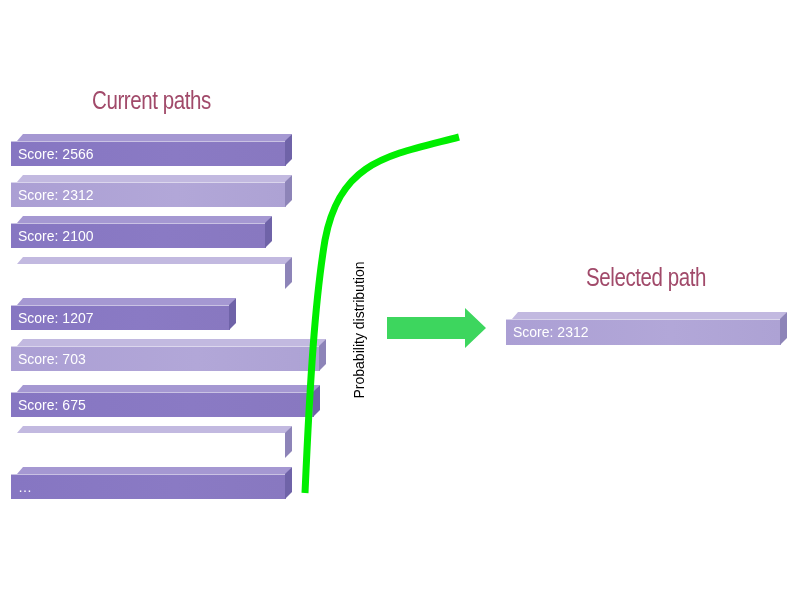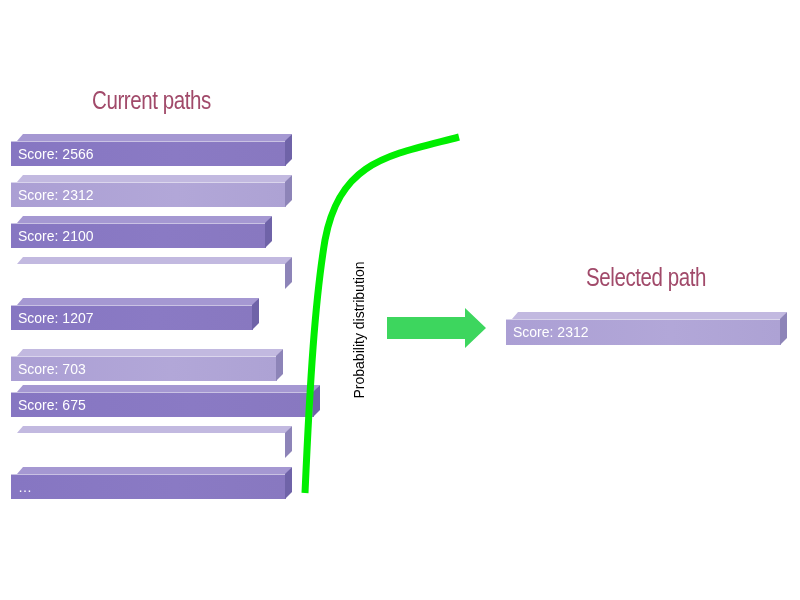--- a/index.html
+++ b/index.html
@@ -64,26 +64,26 @@
     </div>
   <div class="bar dark" style="left: 11px; top: 216px; width: 261px;">
       <div class="top"></div>
       <div class="front">Score: 2100</div>
       <div class="side"></div>
     </div>
   <div class="bar light" style="left: 11px; top: 257px; width: 281px;">
       <div class="top"></div>
       <div class="side"></div>
     </div>
-  <div class="bar dark" style="left: 11px; top: 298px; width: 248px;">
+  <div class="bar dark" style="left: 11px; top: 298px; width: 225px;">
       <div class="top"></div>
       <div class="front">Score: 1207</div>
       <div class="side"></div>
     </div>
-  <div class="bar light" style="left: 11px; top: 349px; width: 272px;">
+  <div class="bar light" style="left: 11px; top: 339px; width: 315px;">
       <div class="top"></div>
       <div class="front">Score: 703</div>
       <div class="side"></div>
     </div>
   <div class="bar dark" style="left: 11px; top: 385px; width: 309px;">
       <div class="top"></div>
       <div class="front">Score: 675</div>
       <div class="side"></div>
     </div>
   <div class="bar light" style="left: 11px; top: 426px; width: 281px;">

